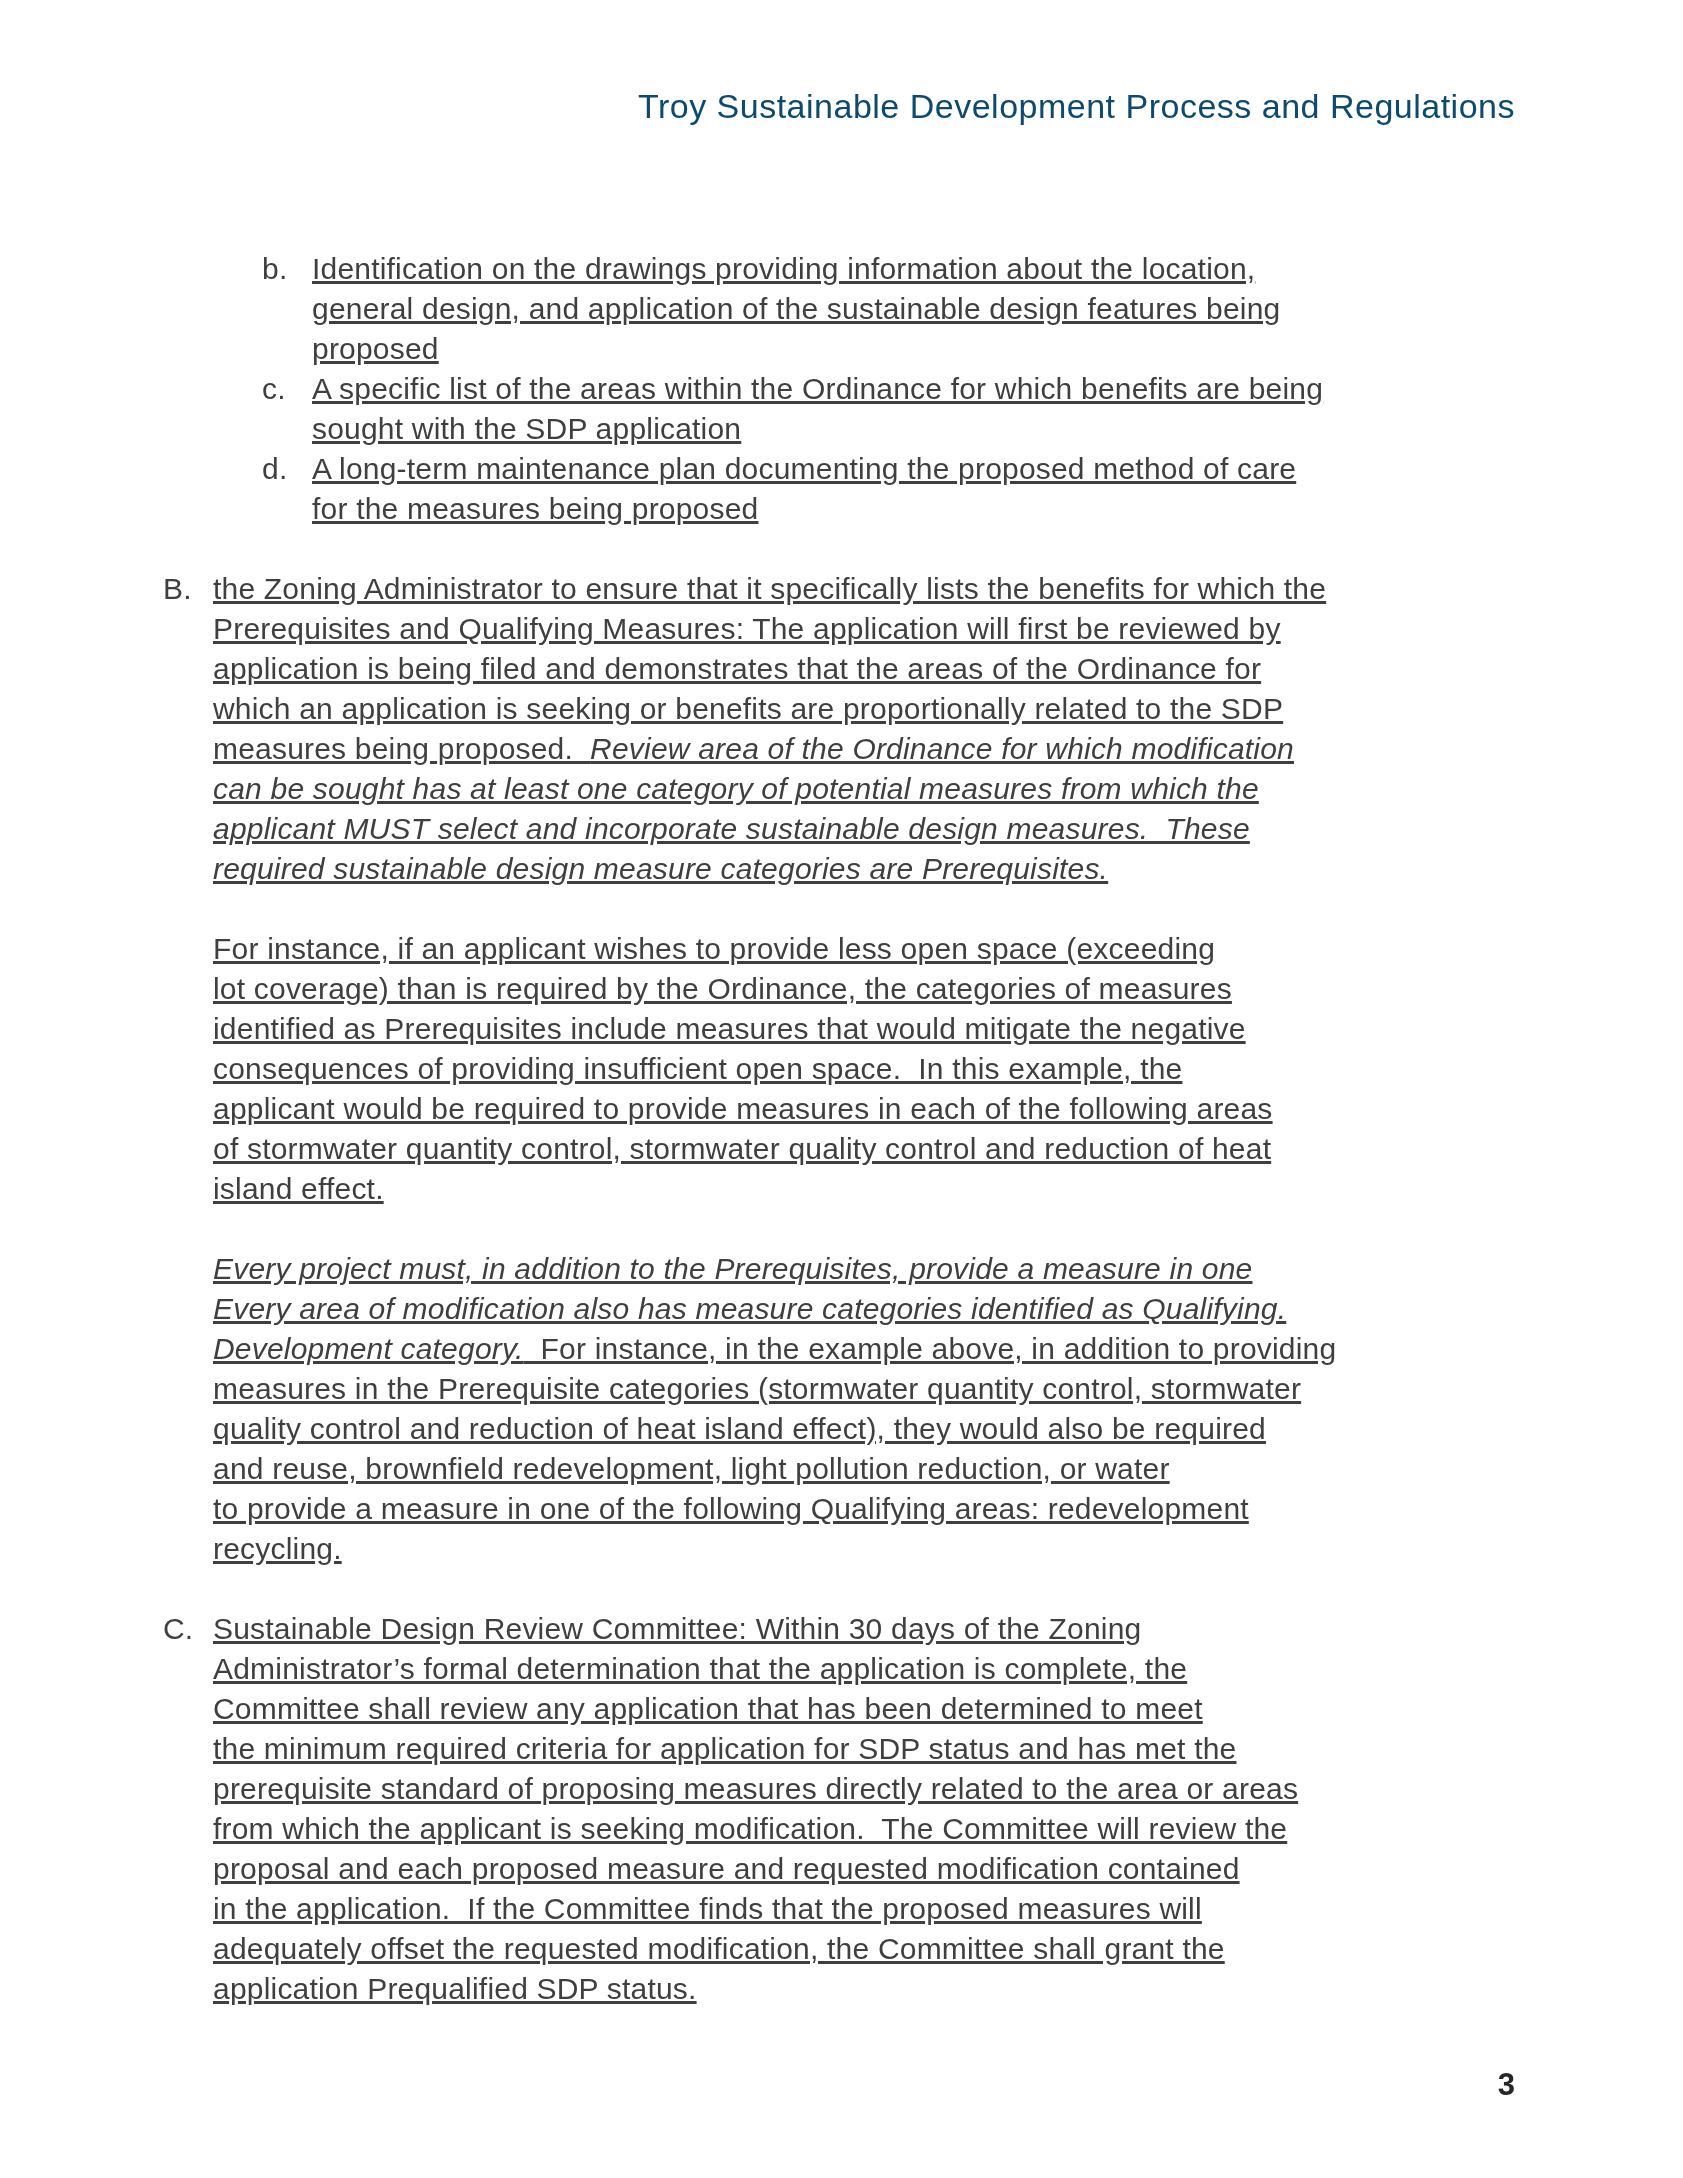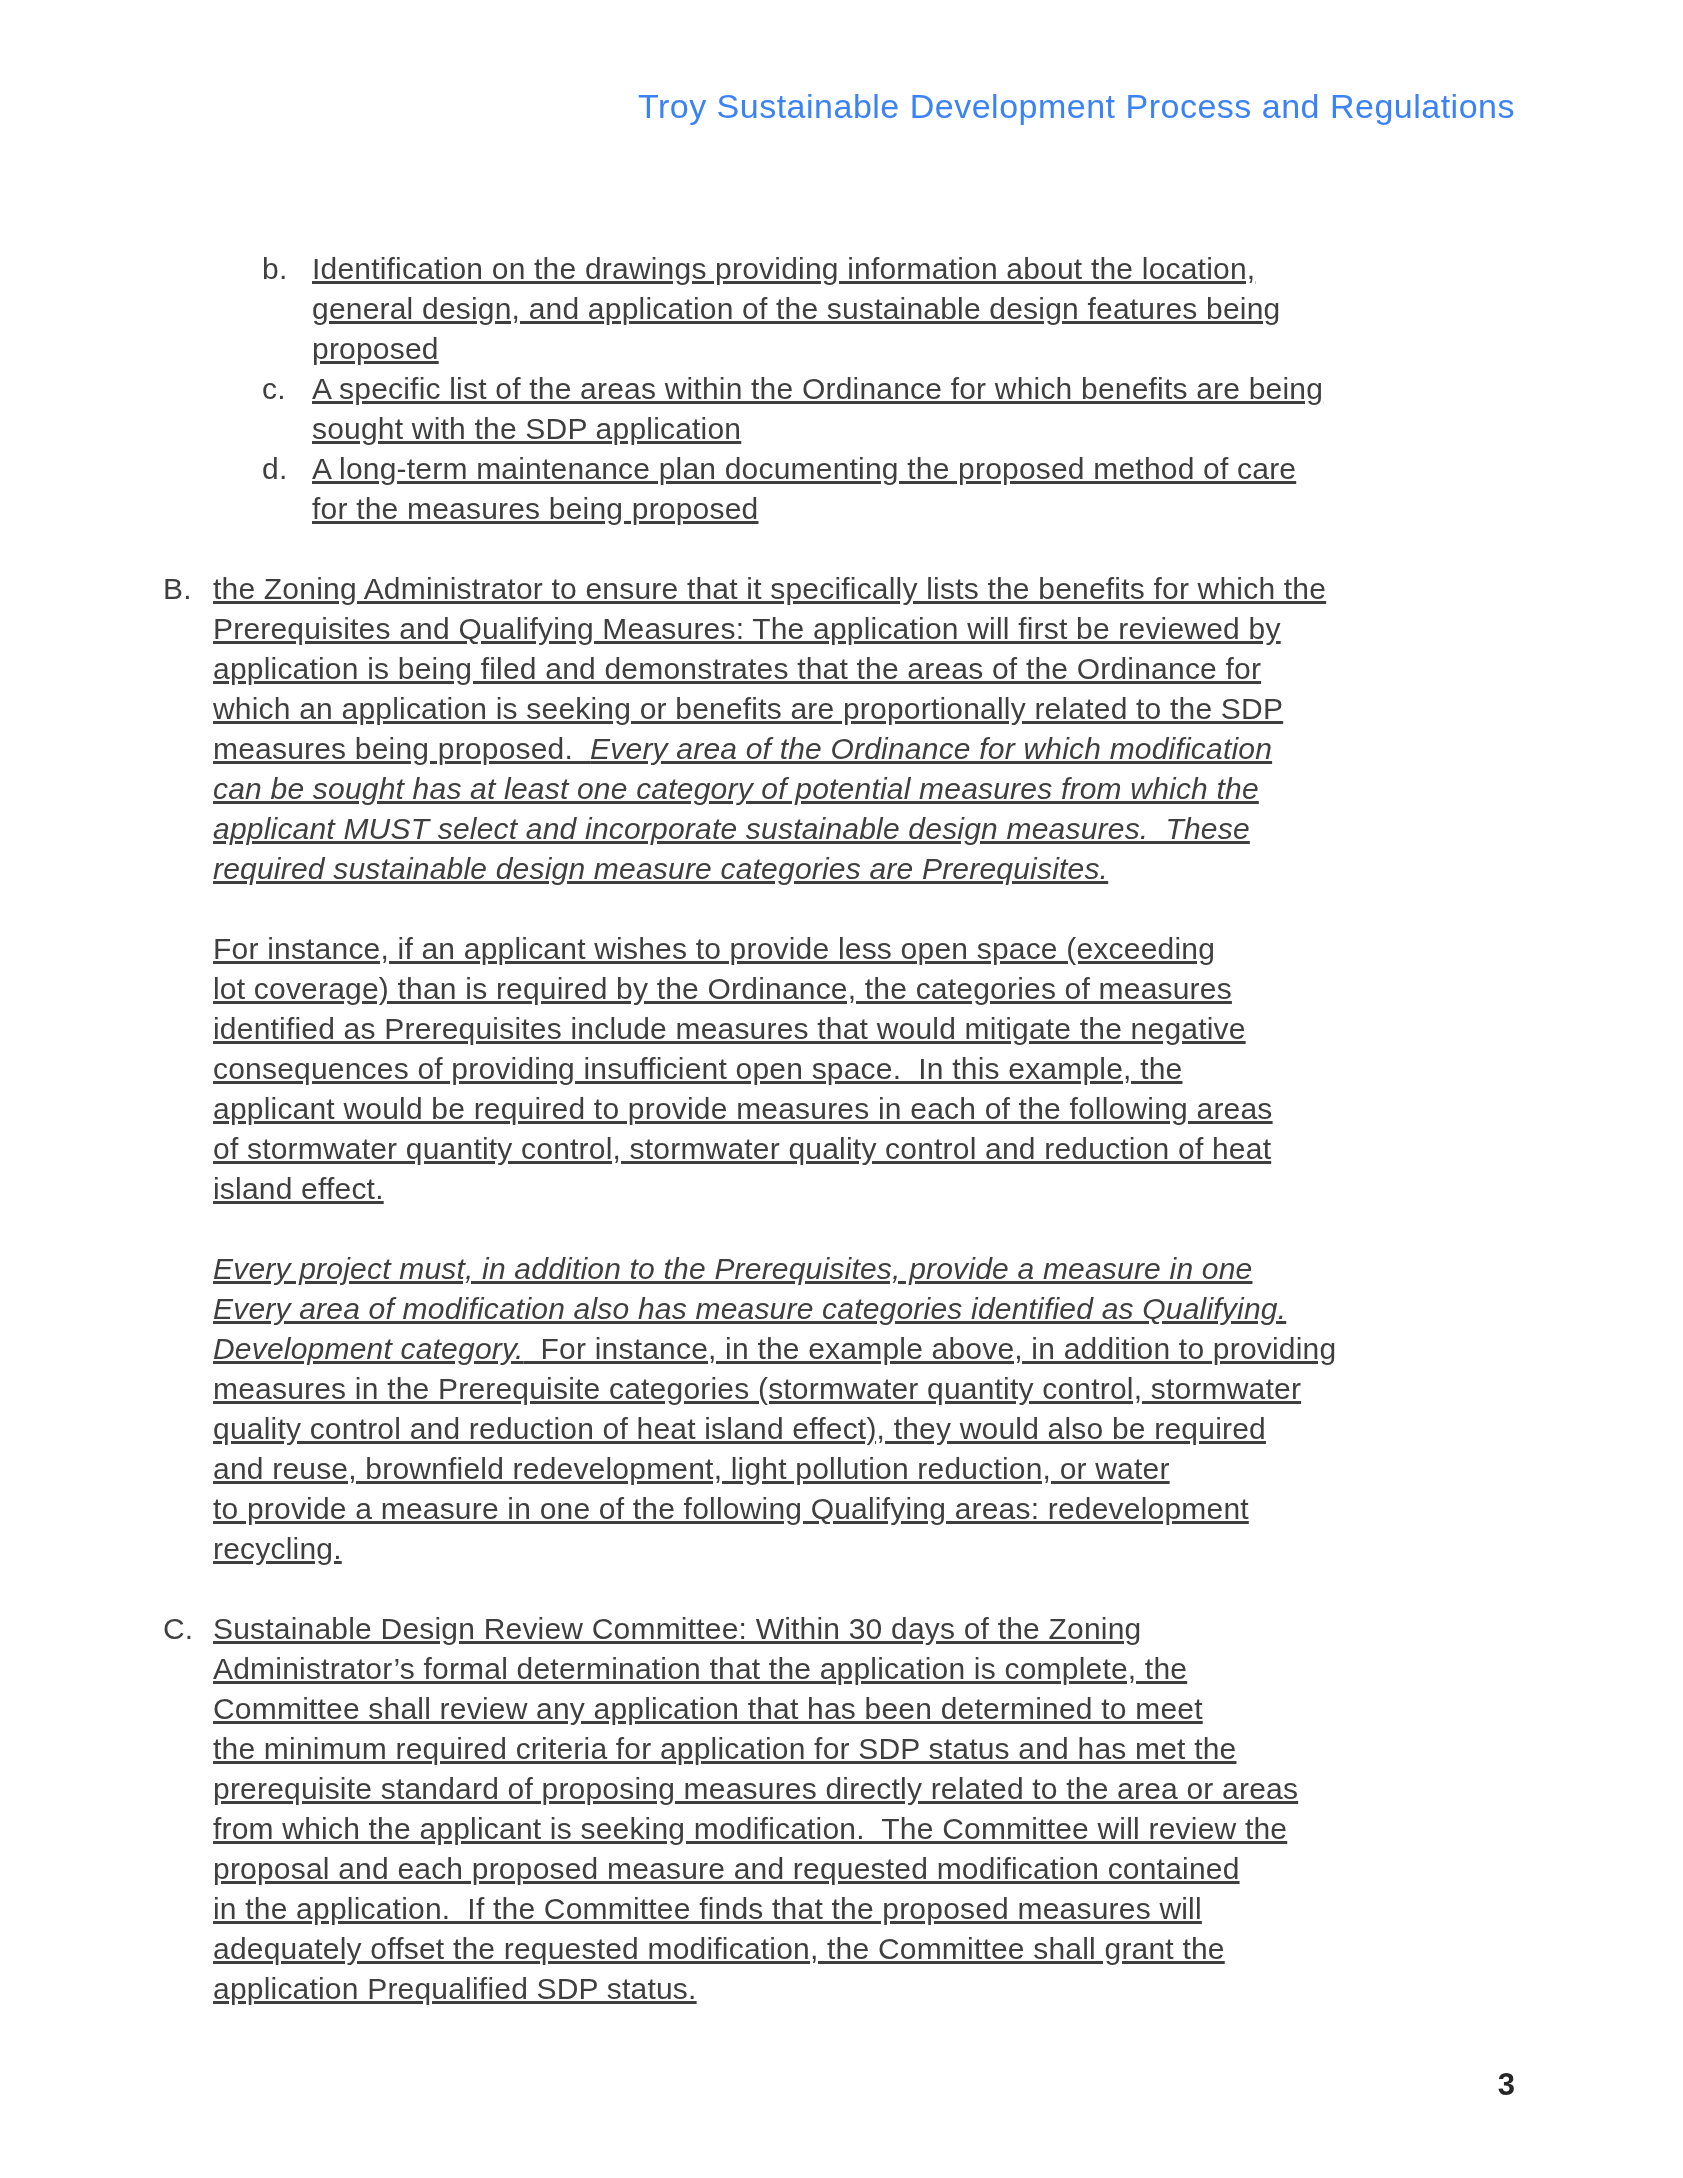--- a/index.html
+++ b/index.html
@@ -12,21 +12,21 @@
     font-family:"Liberation Sans", sans-serif;
   }
   .header-title{
     position:absolute;
     top:87px;
     left:0;
     right:168px;
     text-align:right;
     font-size:34px;
     letter-spacing:0.5px;
-    color:#3b82f6;
+    color:#0c4a6e;
     font-weight:400;
   }
   .doc-body{
     position:absolute;
     left:163px;
     top:249px;
     width:1337px;
     color:#3f3f3f;
     font-size:30px;
     letter-spacing:0.2px;
@@ -73,21 +73,21 @@
         <span class="blk-label">d.</span>
         <div class="line"><span class="seg">A long-term maintenance plan documenting the proposed method of care</span></div>
         <div class="line"><span class="seg">for the measures being proposed</span></div>
       </div>
       <div class="block section">
         <span class="blk-label">B.</span>
         <div class="line"><span class="seg">the Zoning Administrator to ensure that it specifically lists the benefits for which the</span></div>
         <div class="line"><span class="seg">Prerequisites and Qualifying Measures: The application will first be reviewed by</span></div>
         <div class="line"><span class="seg">application is being filed and demonstrates that the areas of the Ordinance for</span></div>
         <div class="line"><span class="seg">which an application is seeking or benefits are proportionally related to the SDP</span></div>
-        <div class="line"><span class="seg">measures being proposed.  </span><span class="seg it">Every area of the Ordinance for which modification</span></div>
+        <div class="line"><span class="seg">measures being proposed.  </span><span class="seg it">Review area of the Ordinance for which modification</span></div>
         <div class="line"><span class="seg it">can be sought has at least one category of potential measures from which the</span></div>
         <div class="line"><span class="seg it">applicant MUST select and incorporate sustainable design measures.  These</span></div>
         <div class="line"><span class="seg it">required sustainable design measure categories are Prerequisites.</span></div>
       </div>
       <div class="block paragraph">
         <div class="line"><span class="seg">For instance, if an applicant wishes to provide less open space (exceeding</span></div>
         <div class="line"><span class="seg">lot coverage) than is required by the Ordinance, the categories of measures</span></div>
         <div class="line"><span class="seg">identified as Prerequisites include measures that would mitigate the negative</span></div>
         <div class="line"><span class="seg">consequences of providing insufficient open space.  In this example, the</span></div>
         <div class="line"><span class="seg">applicant would be required to provide measures in each of the following areas</span></div>

